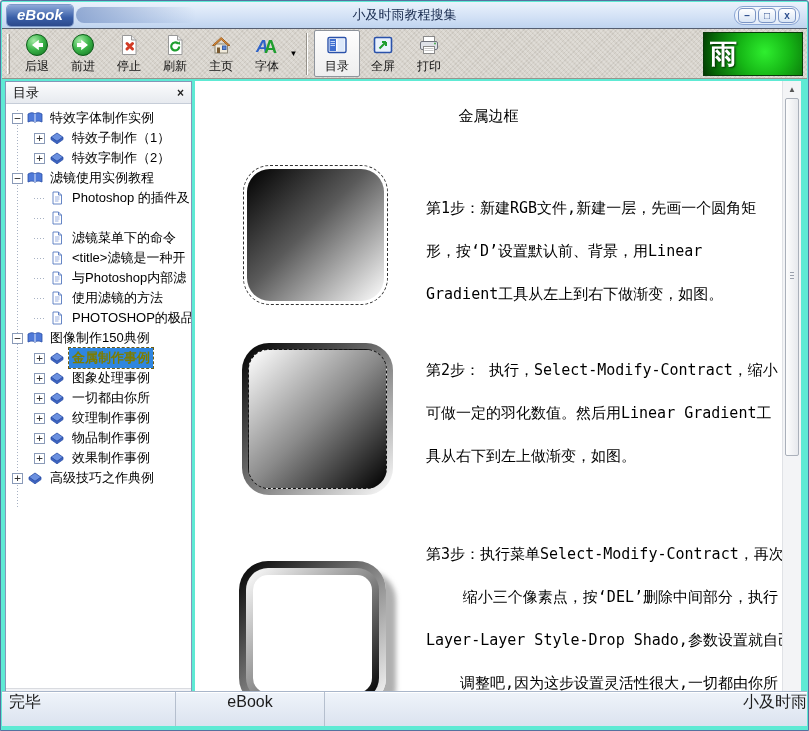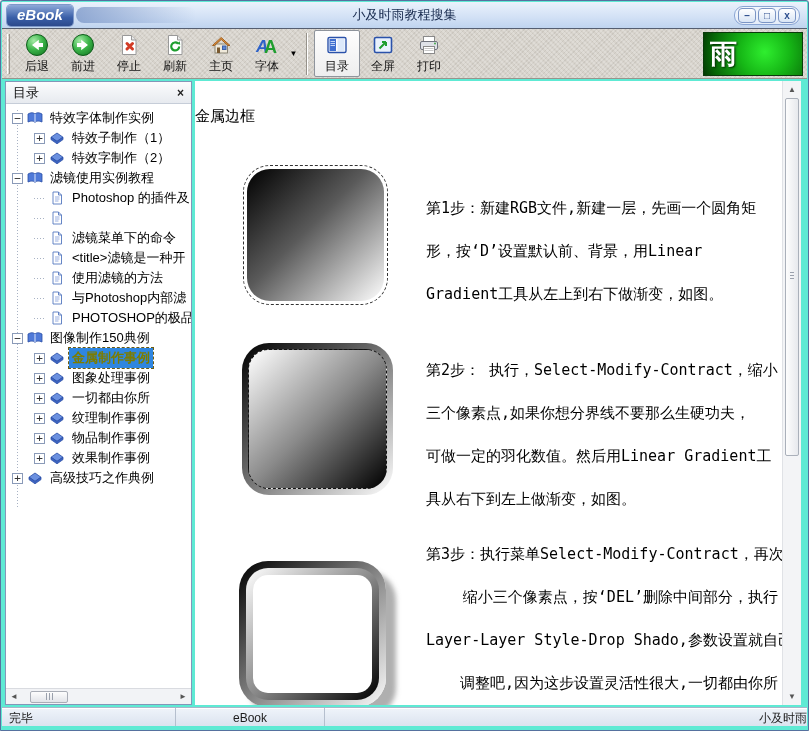--- a/index.html
+++ b/index.html
@@ -70,21 +70,21 @@
            border-top:1px solid #d9dbe0;display:flex;align-items:center;}
   .harrow{width:16px;text-align:center;font-size:8px;color:#555;flex:none;}
   .harrow.right{margin-left:auto;}
   .hthumb{width:38px;height:12px;margin-left:8px;background:linear-gradient(#fdfdfd,#e2e4e9);
           border:1px solid #a9adb6;border-radius:2px;display:flex;align-items:center;justify-content:center;gap:2px;}
   .hthumb i{width:1px;height:7px;background:#9aa0ac;}
 
   
   .content{position:absolute;left:194px;top:80px;width:587px;bottom:25px;background:#fff;overflow:hidden;
            font-family:"DejaVu Sans Mono","Liberation Mono",monospace;}
-  .page-title{position:absolute;top:26px;left:0;width:100%;font-size:15px;color:#000;}
+  .page-title{position:absolute;top:26px;left:0;width:100%;text-align:center;font-size:15px;color:#000;}
   .step-text{position:absolute;left:231px;width:352px;font-size:15px;color:#000;}
   .step-text .tline{height:43px;line-height:43px;white-space:nowrap;}
   .s1{top:106px;} .s2{top:268px;} .s3{top:452px;text-align:right;}
 
   .fig1{position:absolute;left:48px;top:84px;width:145px;height:140px;border:1px dashed #333;
         border-radius:27px;padding:3px;}
   .fig1-in{width:100%;height:100%;border-radius:23px;
            background:linear-gradient(135deg,#000 0%,#5a5a5a 45%,#fff 100%);}
   .fig2{position:absolute;left:47px;top:262px;width:151px;height:152px;border-radius:27px;
         background:linear-gradient(135deg,#000 0%,#6a6a6a 45%,#fff 100%);}
@@ -102,21 +102,21 @@
            border-left:1px solid #e0e2e6;}
   .varrow{position:absolute;left:0;width:100%;height:17px;text-align:center;font-size:8px;color:#555;
           line-height:17px;}
   .varrow.up{top:0;} .varrow.down{bottom:0;}
   .vthumb{position:absolute;left:2px;right:2px;top:17px;height:358px;
           background:linear-gradient(90deg,#fdfdfd,#e7e9ed);border:1px solid #aab0ba;border-radius:2px;}
   .vgrips{position:absolute;left:4px;right:4px;top:50%;margin-top:-5px;}
   .vgrips i{display:block;height:1px;background:#9aa0ac;margin-bottom:2px;}
 
   
-  .statusbar{position:absolute;left:1px;right:1px;bottom:4px;height:19px;display:flex;font-size:12px;color:#1c1c1c;
+  .statusbar{position:absolute;left:1px;right:1px;bottom:4px;height:35px;display:flex;font-size:16px;color:#1c1c1c;
              background:linear-gradient(#eff4fa,#dbe3ef);border-top:1px solid #a9b6ca;box-shadow:inset 0 1px 0 #fff;}
   .sb{line-height:20px;}
   .sb1{width:174px;padding-left:7px;border-right:1px solid #b5bfce;}
   .sb2{width:149px;text-align:center;border-right:1px solid #b5bfce;}
   .sb3{flex:1;text-align:right;}
 </style>
 </head>
 <body>
 
 <div class="window">
@@ -350,32 +350,32 @@
         </div>
         <div class="trow d1">
           <span class="exp none"></span>
           <span class="ticn">
             <svg viewBox="0 0 16 14">
               <path d="M4 1 h5.5 l3 3 v9 h-8.5 z" fill="#fff" stroke="#5578c0" stroke-width="0.9"></path>
               <path d="M9.5 1 v3 h3" fill="none" stroke="#5578c0" stroke-width="0.9"></path>
               <path d="M6 6 h4.5 M6 8 h4.5 M6 10 h3.5" stroke="#7d9ad8" stroke-width="0.8"></path>
             </svg>
           </span>
+          <span class="tlabel">与Photoshop内部滤</span>
+        </div>
+        <div class="trow d1">
+          <span class="exp none"></span>
+          <span class="ticn">
+            <svg viewBox="0 0 16 14">
+              <path d="M4 1 h5.5 l3 3 v9 h-8.5 z" fill="#fff" stroke="#5578c0" stroke-width="0.9"></path>
+              <path d="M9.5 1 v3 h3" fill="none" stroke="#5578c0" stroke-width="0.9"></path>
+              <path d="M6 6 h4.5 M6 8 h4.5 M6 10 h3.5" stroke="#7d9ad8" stroke-width="0.8"></path>
+            </svg>
+          </span>
           <span class="tlabel">使用滤镜的方法</span>
-        </div>
-        <div class="trow d1">
-          <span class="exp none"></span>
-          <span class="ticn">
-            <svg viewBox="0 0 16 14">
-              <path d="M4 1 h5.5 l3 3 v9 h-8.5 z" fill="#fff" stroke="#5578c0" stroke-width="0.9"></path>
-              <path d="M9.5 1 v3 h3" fill="none" stroke="#5578c0" stroke-width="0.9"></path>
-              <path d="M6 6 h4.5 M6 8 h4.5 M6 10 h3.5" stroke="#7d9ad8" stroke-width="0.8"></path>
-            </svg>
-          </span>
-          <span class="tlabel">与Photoshop内部滤</span>
         </div>
         <div class="trow d1">
           <span class="exp none"></span>
           <span class="ticn">
             <svg viewBox="0 0 16 14">
               <path d="M4 1 h5.5 l3 3 v9 h-8.5 z" fill="#fff" stroke="#5578c0" stroke-width="0.9"></path>
               <path d="M9.5 1 v3 h3" fill="none" stroke="#5578c0" stroke-width="0.9"></path>
               <path d="M6 6 h4.5 M6 8 h4.5 M6 10 h3.5" stroke="#7d9ad8" stroke-width="0.8"></path>
             </svg>
           </span>
@@ -483,21 +483,20 @@
         <div class="tline">第1步：新建RGB文件,新建一层，先画一个圆角矩</div>
         <div class="tline">形，按‘D’设置默认前、背景，用Linear</div>
         <div class="tline">Gradient工具从左上到右下做渐变，如图。</div>
       </div>
 
     <div class="fig2">
         <div class="fig2-in"></div>
       </div>
     <div class="step-text s2">
         <div class="tline">第2步： 执行，Select-Modify-Contract，缩小</div>
-        <div class="tline">三个像素点,如果你想分界线不要那么生硬功夫，</div>
         <div class="tline">可做一定的羽化数值。然后用Linear Gradient工</div>
         <div class="tline">具从右下到左上做渐变，如图。</div>
       </div>
 
     <div class="fig3">
       <div class="fig3-mid">
           <div class="fig3-core"></div>
         </div>
     </div>
     <div class="step-text s3">

